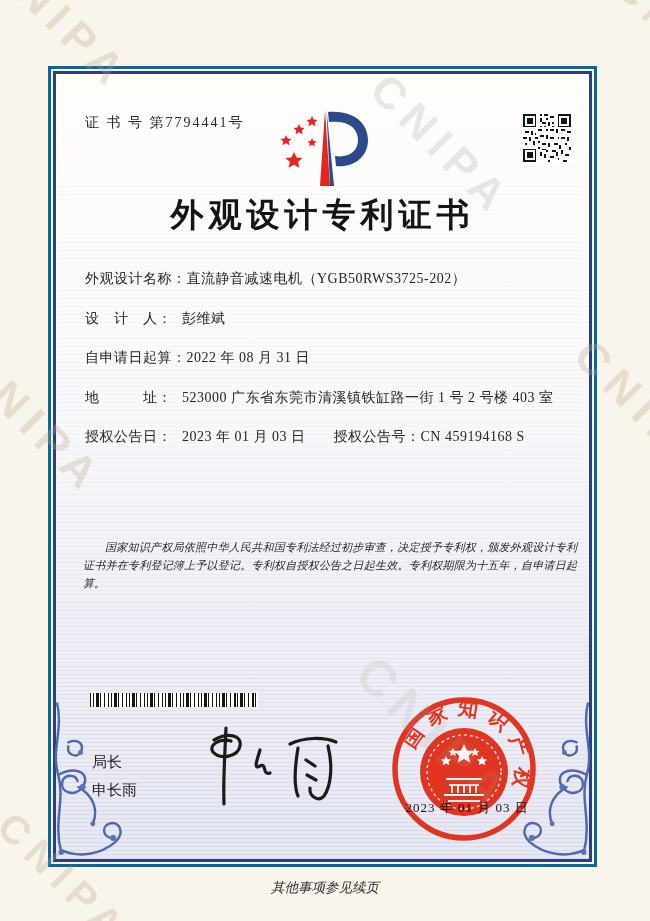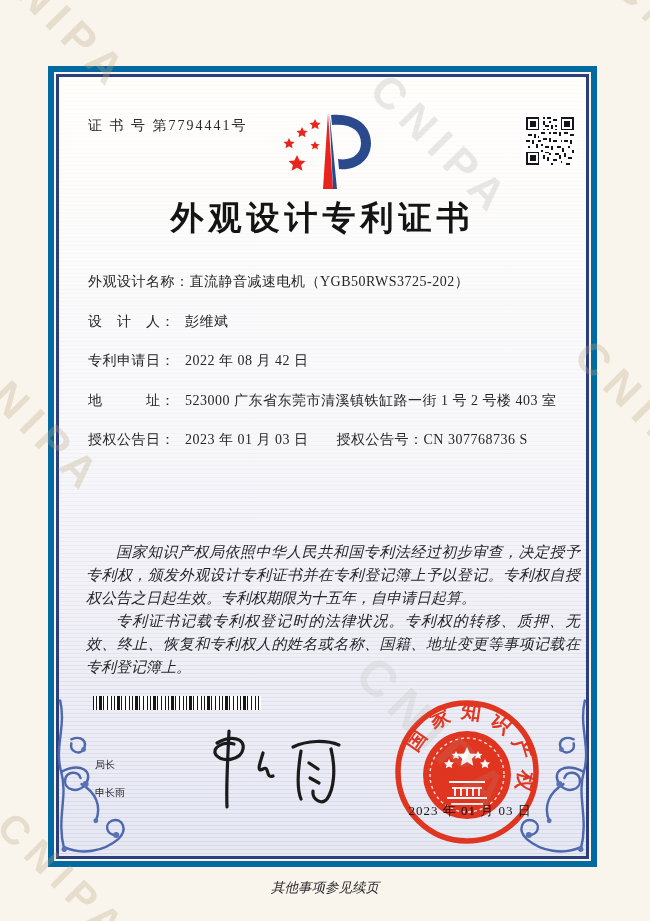--- a/index.html
+++ b/index.html
@@ -13,21 +13,21 @@
   .wm{
     position:absolute;transform:rotate(45deg);
     font-family:"Liberation Sans","DejaVu Sans",sans-serif;
     font-weight:bold;letter-spacing:9px;pointer-events:none;
     color:rgba(186,166,128,0.30);z-index:5;user-select:none;
   }
   .wm.gray{color:rgba(150,145,140,0.20);}
   
   .frame{
     position:absolute;left:48px;top:66px;width:549px;height:801px;
-    border:6px solid #0369a1;padding:2px;box-sizing:border-box;z-index:1;
+    border:3px solid #0369a1;padding:2px;box-sizing:border-box;z-index:1;
   }
   .frame-inner{
     position:relative;width:100%;height:100%;box-sizing:border-box;
     border:3px solid #2b3e7d;
     background:linear-gradient(180deg,#fffefb 0%,#f9f9fb 42%,#eeeef5 76%,#e6e8f2 100%);
   }
   .frame-inner::before{
     content:"";position:absolute;inset:0;pointer-events:none;
     background:repeating-linear-gradient(180deg,rgba(122,128,188,.17) 0 1px,rgba(255,255,255,0) 1px 4px);
     -webkit-mask-image:linear-gradient(180deg,rgba(0,0,0,.10) 0%,rgba(0,0,0,.28) 50%,rgba(0,0,0,.85) 100%);
@@ -42,35 +42,35 @@
     font-size:33px;font-weight:bold;letter-spacing:5px;color:#141414;
   }
   
   .fields{position:absolute;left:29px;top:196px;width:500px;font-size:14px;color:#262626;}
   .frow{height:22px;margin-bottom:17.5px;white-space:nowrap;letter-spacing:.5px;}
   .frow .lab{display:inline-block;min-width:97px;}
   .frow .lab2{margin-left:28px;}
   
   .paras{
     position:absolute;left:27px;top:464px;width:494px;
-    font-size:15px;line-height:23px;text-align:justify;
+    font-size:11px;line-height:18px;text-align:justify;
     font-style:italic;color:#26262a;
   }
   .paras p{margin:0;text-indent:2em;}
   
   .barcode{
     position:absolute;left:34px;top:619px;width:168px;height:14px;
     background:repeating-linear-gradient(90deg,
       #171717 0 1.5px,#fdfdfd 1.5px 3px,#171717 3px 4px,#fdfdfd 4px 6.5px,
       #171717 6.5px 9px,#fdfdfd 9px 10px,#171717 10px 11px,#fdfdfd 11px 14px,
       #171717 14px 15.5px,#fdfdfd 15.5px 18px);
   }
   
   .signer{position:absolute;left:36px;top:674px;font-family:"Liberation Sans","DejaVu Sans",sans-serif;
-    font-size:10px;color:#1c1c1c;line-height:28px;}
+    font-size:15px;color:#1c1c1c;line-height:28px;}
   .sig-svg{position:absolute;left:138px;top:648px;width:170px;height:92px;z-index:3;}
   
   .seal{position:absolute;left:334px;top:621px;width:148px;height:148px;z-index:2;opacity:.95;}
   .seal-date{
     position:absolute;left:326px;top:725px;width:170px;text-align:center;z-index:4;
     font-size:13px;color:#141414;letter-spacing:1px;white-space:nowrap;
   }
   
   .page-foot{position:absolute;left:0;top:771px;width:100%;text-align:center;font-size:13px;color:#2a2a2a;z-index:3;}
   .cont-note{position:absolute;left:0;top:879px;width:100%;text-align:center;font-size:13.5px;font-style:italic;color:#2a2a2e;z-index:2;}
@@ -152,33 +152,32 @@
     <div class="title">外观设计专利证书</div>
 
     <div class="fields">
       <div class="frow">
         <span class="lab">外观设计名称：</span><span>直流静音减速电机（YGB50RWS3725-202）</span>
       </div>
       <div class="frow">
         <span class="lab">设　计　人：</span><span>彭维斌</span>
       </div>
       <div class="frow">
-        <span class="lab">专利申请日：</span><span>2022 年 08 月 42 日</span>
+        <span class="lab">自申请日起算：</span><span>2022 年 08 月 31 日</span>
       </div>
       <div class="frow">
         <span class="lab">地　　　址：</span><span>523000 广东省东莞市清溪镇铁缸路一街 1 号 2 号楼 403 室</span>
       </div>
       <div class="frow">
-        <span class="lab">授权公告日：</span><span>2023 年 01 月 03 日</span><span class="lab2">授权公告号：</span><span>CN 307768736 S</span>
+        <span class="lab">授权公告日：</span><span>2023 年 01 月 03 日</span><span class="lab2">授权公告号：</span><span>CN 459194168 S</span>
       </div>
     </div>
 
     <div class="paras">
       <p>国家知识产权局依照中华人民共和国专利法经过初步审查，决定授予专利权，颁发外观设计专利证书并在专利登记簿上予以登记。专利权自授权公告之日起生效。专利权期限为十五年，自申请日起算。</p>
-      <p>专利证书记载专利权登记时的法律状况。专利权的转移、质押、无效、终止、恢复和专利权人的姓名或名称、国籍、地址变更等事项记载在专利登记簿上。</p>
     </div>
 
     <div class="barcode"></div>
 
     <div class="signer">
       <div>局长</div>
       <div>申长雨</div>
     </div>
 
     <svg class="sig-svg" viewBox="0 0 170 92">

